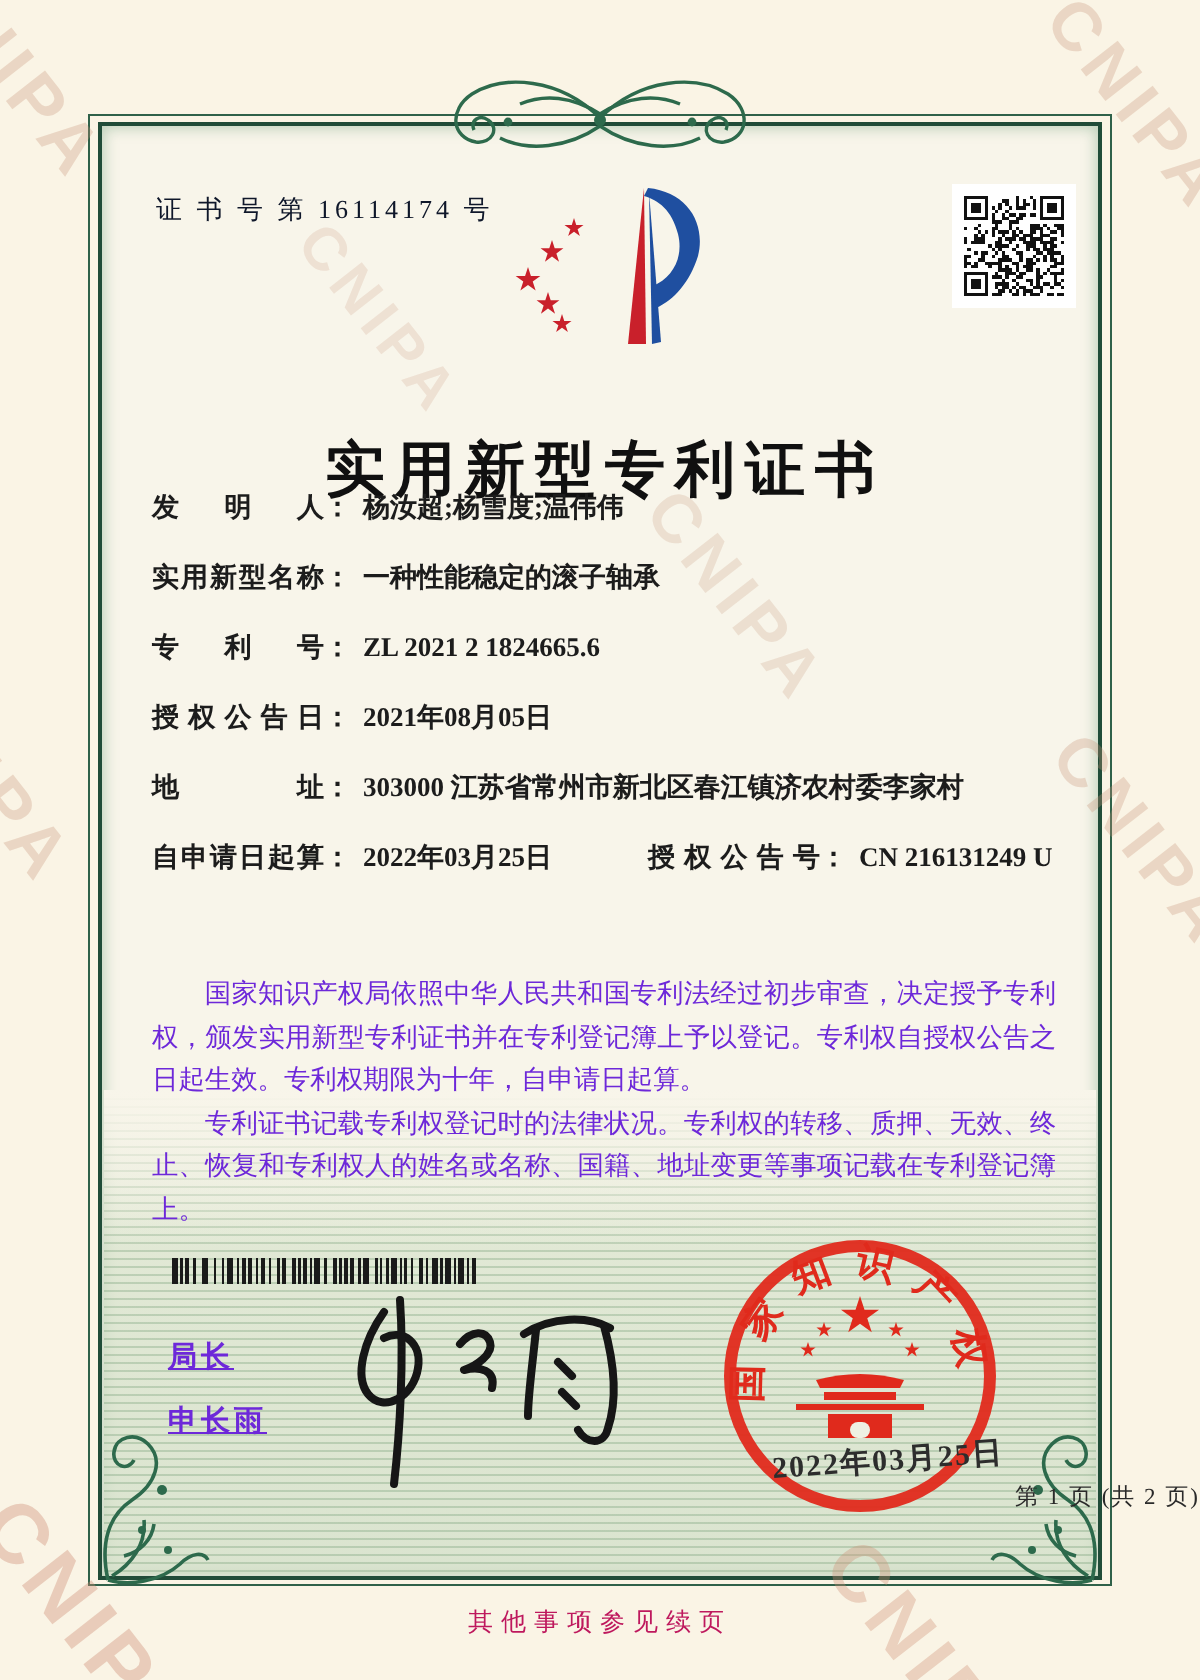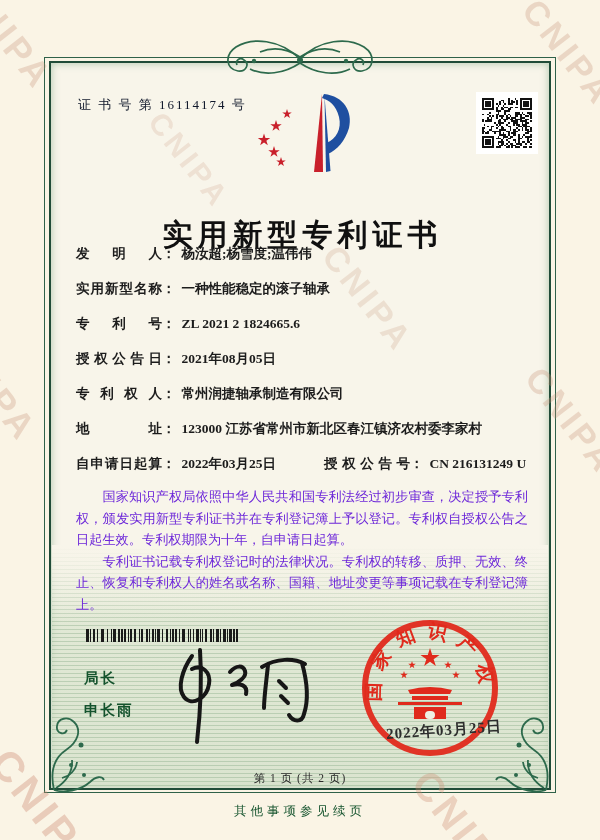--- a/index.html
+++ b/index.html
@@ -55,32 +55,32 @@
   .fields{position:absolute; left:76px; top:245px; right:60px; font-size:13.5px; font-weight:600;}
   .field-row{position:relative; height:18px; line-height:18px; margin-bottom:17px; white-space:nowrap;}
   .flabel{display:inline-block; width:86px; text-align:justify; text-align-last:justify; vertical-align:bottom;}
   .fcolon{display:inline-block; margin-right:6px;}
   .pair2{position:absolute; left:224px; top:0;margin-left:24px;}
   
   .paras{position:absolute; left:76px; top:486px; width:452px; font-size:13.2px; line-height:21.5px; text-align:justify; color:#6d28d9;}
   .paras p{margin:0; text-indent:2em;}
   
   .barcode{position:absolute; left:86px; top:629px; width:152px; height:13px;}
-  .officer{position:absolute; left:84px; font-family:"Liberation Sans","DejaVu Sans",sans-serif; font-weight:bold; font-size:14.5px; color:#14532d; letter-spacing:2px;}
+  .officer{position:absolute; left:84px; font-family:"Liberation Sans","DejaVu Sans",sans-serif; font-weight:bold; font-size:14.5px; color:#6d28d9; letter-spacing:2px;text-decoration:underline;}
   .officer.t1{top:669px;}
   .officer.t2{top:701px;}
   .sign{position:absolute; left:162px; top:636px; width:158px; height:112px;}
   .seal{position:absolute; left:356px; top:614px; width:148px; height:148px;}
   .seal-date{
     position:absolute; left:360px; top:721px; width:168px; text-align:center;
     font-size:15px; font-weight:600; color:#2d2d2d; letter-spacing:1px;
     transform:rotate(-4deg);
   }
-  .page-no{position:absolute; left:0; right:0; top:771px; text-align:center; font-size:11.5px; color:#2a2a2a; letter-spacing:1px;}
-  .foot-note{position:absolute; left:0; right:0; top:803px; text-align:center; font-size:12.5px; letter-spacing:4px; color:#14532d;}
+  .page-no{position:absolute; left:0; right:0; top:741px; text-align:right; font-size:11.5px; color:#2a2a2a; letter-spacing:1px;}
+  .foot-note{position:absolute; left:0; right:0; top:803px; text-align:center; font-size:12.5px; letter-spacing:4px; color:#be185d;}
 </style>
 </head>
 <body>
 
 <div class="page">
 
   <div class="frame-outer"></div>
   <div class="frame-inner"></div>
   <div class="stripes"></div>
   <div class="stripes-fade"></div>
@@ -470,24 +470,21 @@
     <div class="field-row">
       <span class="flabel">实用新型名称</span><span class="fcolon">：</span><span class="fvalue">一种性能稳定的滚子轴承</span>
     </div>
     <div class="field-row">
       <span class="flabel">专利号</span><span class="fcolon">：</span><span class="fvalue">ZL 2021 2 1824665.6</span>
     </div>
     <div class="field-row">
       <span class="flabel">授权公告日</span><span class="fcolon">：</span><span class="fvalue">2021年08月05日</span>
     </div>
     <div class="field-row">
-      <span class="flabel">专利权人</span><span class="fcolon">：</span><span class="fvalue">常州润捷轴承制造有限公司</span>
-    </div>
-    <div class="field-row">
-      <span class="flabel">地址</span><span class="fcolon">：</span><span class="fvalue">123000 江苏省常州市新北区春江镇济农村委李家村</span>
+      <span class="flabel">地址</span><span class="fcolon">：</span><span class="fvalue">303000 江苏省常州市新北区春江镇济农村委李家村</span>
     </div>
     <div class="field-row">
       <span class="flabel">自申请日起算</span><span class="fcolon">：</span><span class="fvalue">2022年03月25日</span>
       <span class="pair2">
         <span class="flabel">授权公告号</span><span class="fcolon">：</span><span class="fvalue">CN 216131249 U</span>
       </span>
     </div>
   </div>
 
   <div class="paras">

